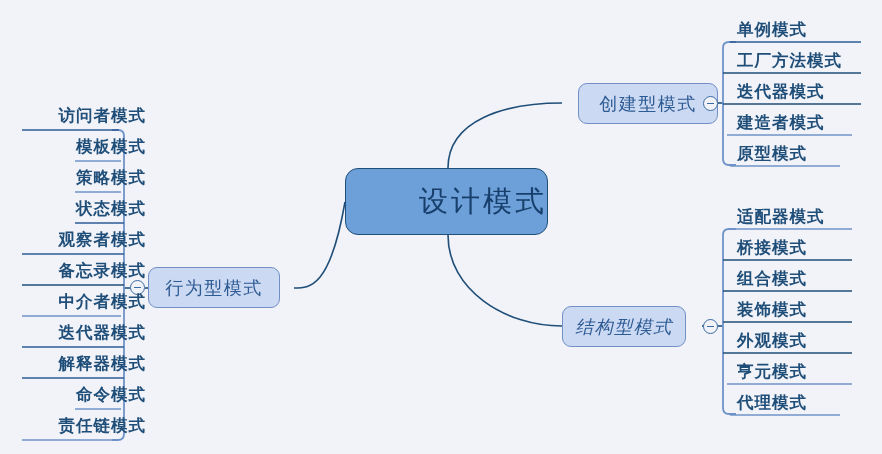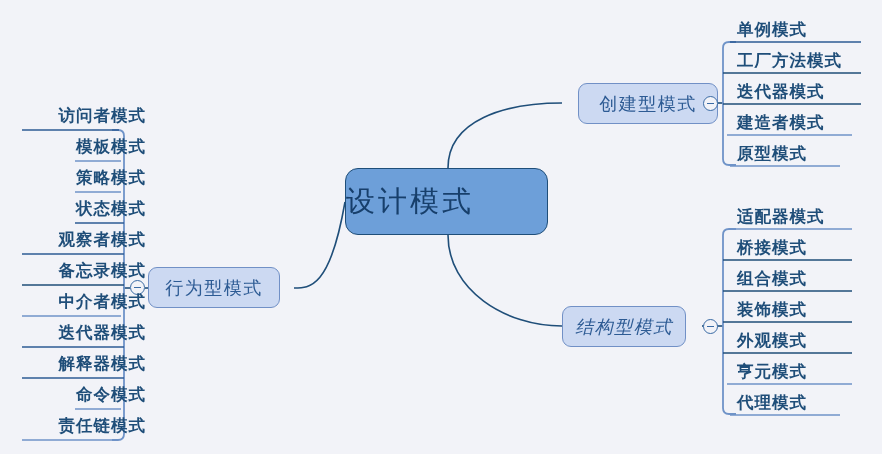--- a/index.html
+++ b/index.html
@@ -33,21 +33,21 @@
     left: 345px;
     top: 168px;
     width: 203px;
     height: 67px;
     box-sizing: border-box;
     background: #6d9fd9;
     border: 1.6px solid #1f4e79;
     border-radius: 13px;
     display: flex;
     align-items: center;
-    justify-content: flex-start;
+    justify-content: flex-end;
     color: #173f6b;
     font-size: 29px;
     letter-spacing: 3px;
   }
 
   
   .branch-node {
     position: absolute;
     box-sizing: border-box;
     background: #ccd9f2;

